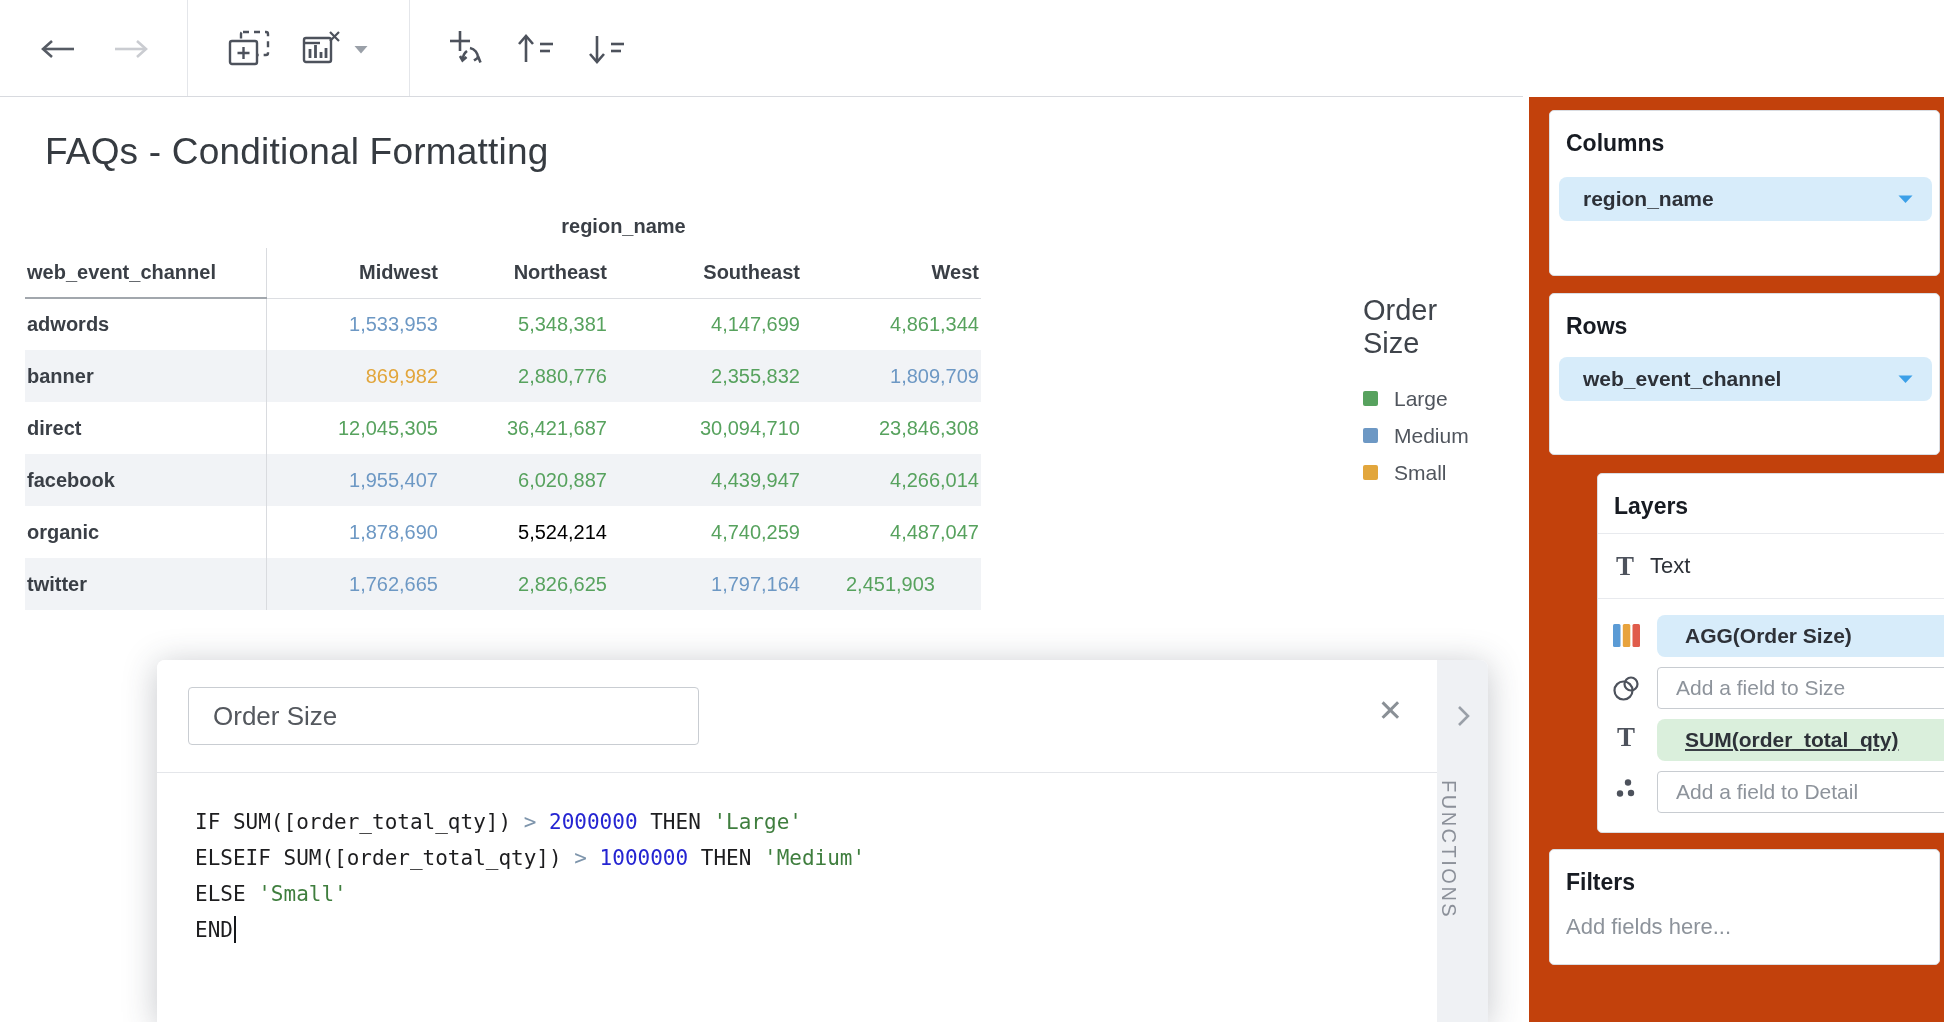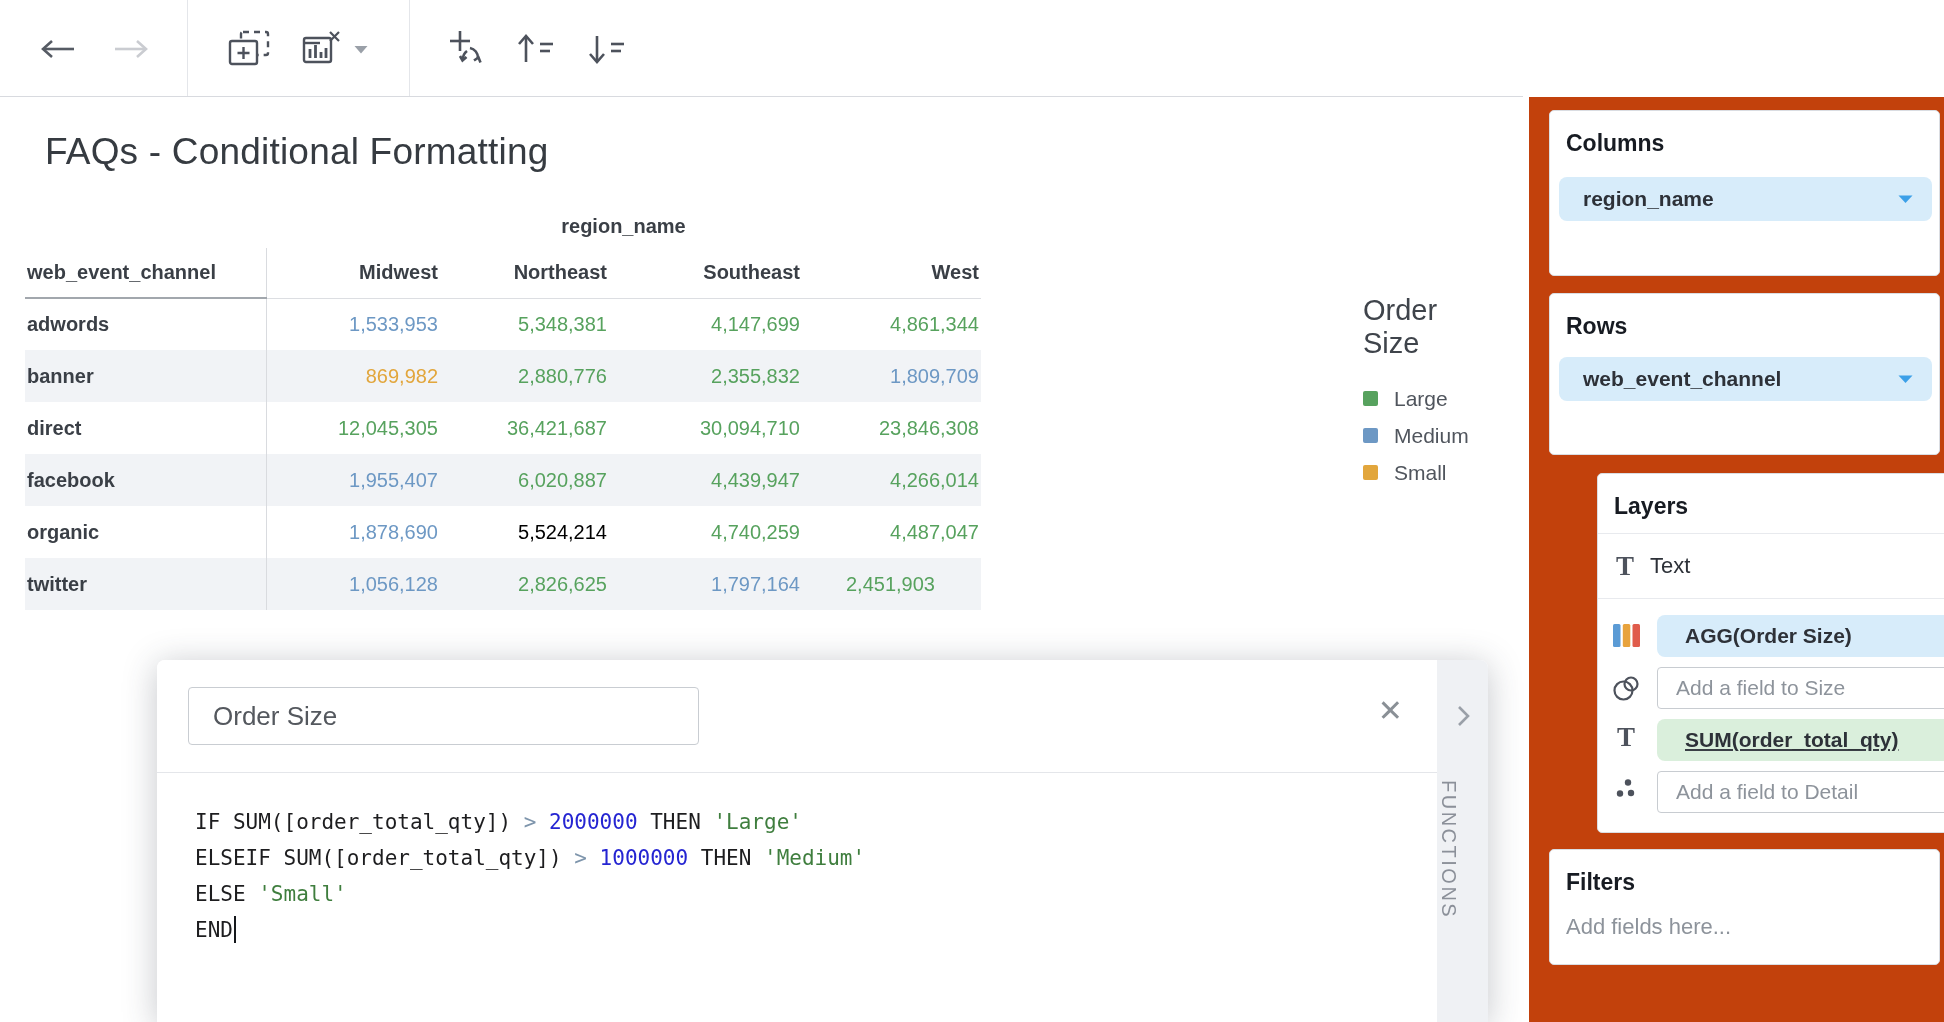--- a/index.html
+++ b/index.html
@@ -199,21 +199,21 @@
       </tr>
       <tr>
         <td class="rowlabel">organic</td>
         <td class="val" style="color: rgb(109, 152, 196);">1,878,690</td>
         <td class="val" style="color: #000000;">5,524,214</td>
         <td class="val" style="color: rgb(87, 162, 94);">4,740,259</td>
         <td class="val" style="color: rgb(87, 162, 94);">4,487,047</td>
       </tr>
       <tr class="alt">
         <td class="rowlabel">twitter</td>
-        <td class="val" style="color: rgb(109, 152, 196);">1,056,128</td>
+        <td class="val" style="color: rgb(109, 152, 196);">1,762,665</td>
         <td class="val" style="color: rgb(87, 162, 94);">2,826,625</td>
         <td class="val" style="color: rgb(109, 152, 196);">1,797,164</td>
         <td class="val" style="color: rgb(87, 162, 94); text-align: center;">2,451,903</td>
       </tr>
     </tbody>
 </table>
 
 <div class="legend">
   <div class="legend-title">Order Size</div>
   <div class="legend-items" id="legend-items">

